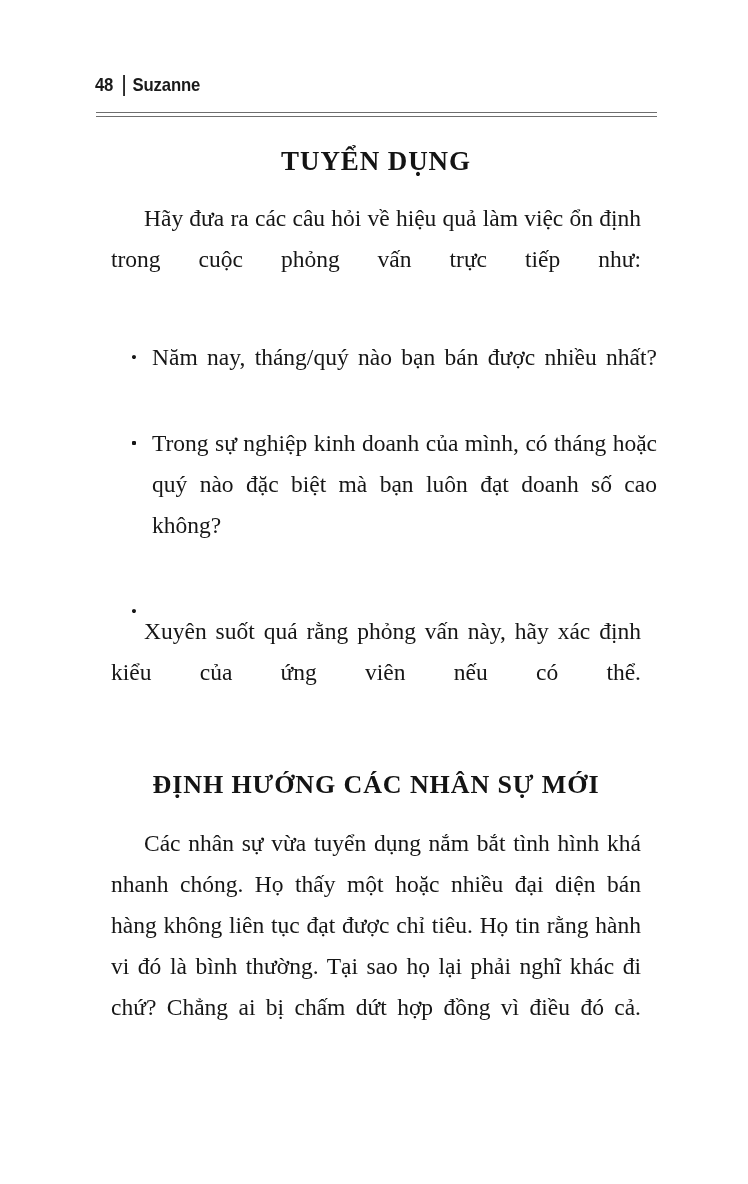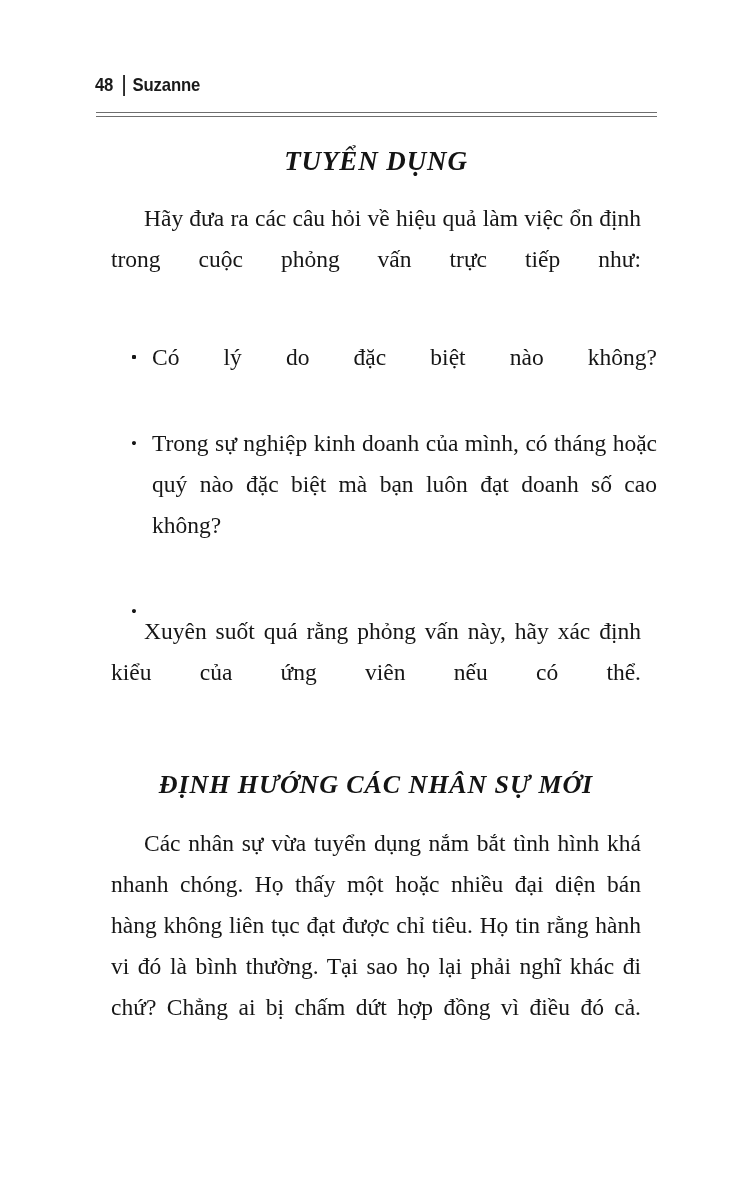--- a/index.html
+++ b/index.html
@@ -84,21 +84,20 @@
 
   h1.section-title,
   h2.section-title {
     margin: 0;
     text-align: center;
     font-family: "Liberation Serif", "DejaVu Serif", serif;
     font-weight: bold;
     color: #141414;
     letter-spacing: 0.9px;
     line-height: 1.18;
-    font-style: italic;
   }
 
   h1.section-title {
     font-size: 27px;
     padding-top: 10px;
     padding-bottom: 4px;
   }
 
   h2.section-title {
     font-size: 26px;
@@ -177,27 +176,27 @@
 
   <div class="column">
 
     <h1 class="section-title">TUYỂN DỤNG</h1>
 
     <p class="body-text">Hãy đưa ra các câu hỏi về hiệu quả làm việc ổn định trong cuộc phỏng vấn trực tiếp như:</p>
 
     <ul class="question-list">
       <li>
         <span class="bullet">•</span>
-      </li>
-      <li>
-        <span class="bullet">•</span>
-      </li>
-      <li>
-        <span class="bullet">•</span>
-        <span class="li-text"> Có lý do đặc biệt nào không?</span>
+        <span class="li-text">Năm nay, tháng/quý nào bạn bán được nhiều nhất?</span>
+      </li>
+      <li>
+        <span class="bullet">•</span>
+      </li>
+      <li>
+        <span class="bullet">•</span>
       </li>
       <li>
         <span class="bullet">•</span>
         <span class="li-text">Trong sự nghiệp kinh doanh của mình, có tháng hoặc quý nào đặc biệt mà bạn luôn đạt doanh số cao không?</span>
       </li>
       <li>
         <span class="bullet">•</span>
       </li>
     </ul>
 

